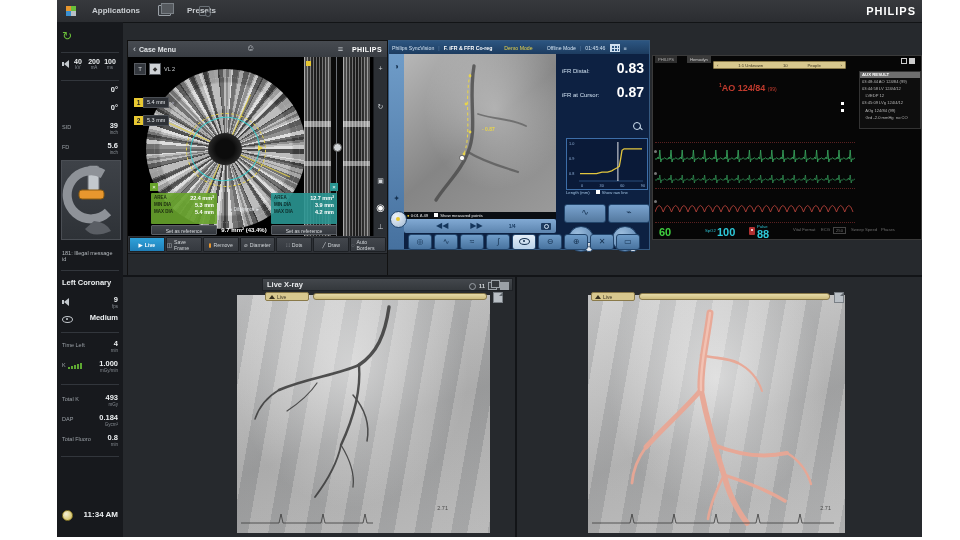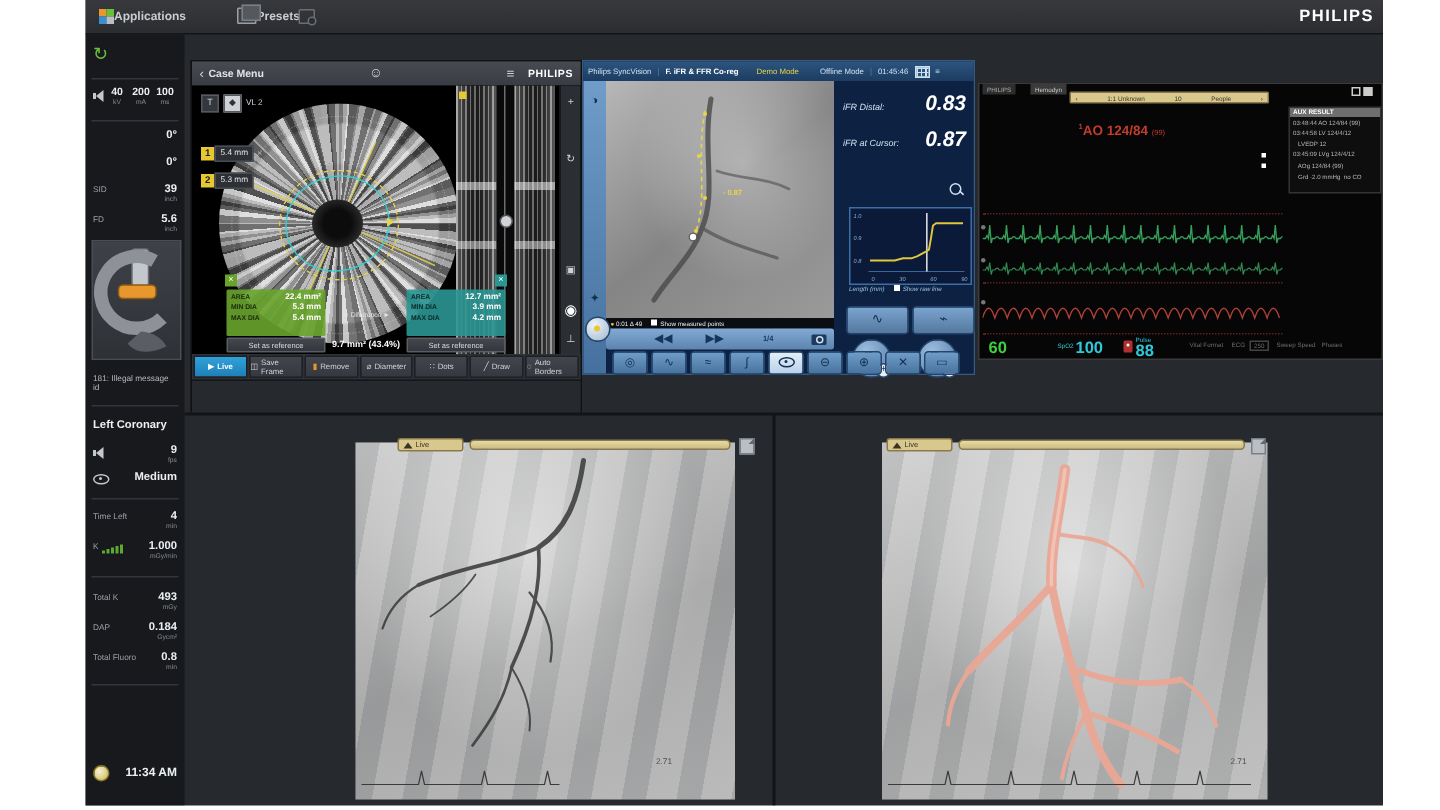--- a/index.html
+++ b/index.html
@@ -2,21 +2,21 @@
 <html><head>
 <meta charset="utf-8">
 <style>
   html,body{margin:0;padding:0;background:#fff;}
   body{font-family:"Liberation Sans","DejaVu Sans",sans-serif;-webkit-font-smoothing:antialiased;}
   .page{position:relative;width:960px;height:540px;background:#fff;overflow:hidden;}
   .app{position:absolute;left:57px;top:0;width:865px;height:537px;background:#26292d;overflow:hidden;}
 
   
   .topbar{position:absolute;left:0;top:0;width:865px;height:22px;background:linear-gradient(#37393d,#2b2d31);border-bottom:1px solid #121416;}
-  .tb-btn{position:absolute;top:3px;height:15px;display:flex;align-items:center;gap:0;padding:0 5px;border-radius:2px;justify-content:flex-end;}
+  .tb-btn{position:absolute;top:3px;height:15px;display:flex;align-items:center;gap:16px;padding:0 5px;border-radius:2px;justify-content:flex-end;}
   .tb-lbl{font-size:8px;color:#c9cdd1;font-weight:bold;}
   .ic-apps{width:10px;height:10px;display:grid;grid-template-columns:5px 5px;grid-template-rows:5px 5px;}
   .ic-apps i:nth-child(1){background:#e8972e;} .ic-apps i:nth-child(2){background:#6abf3a;}
   .ic-apps i:nth-child(3){background:#3a8fd0;} .ic-apps i:nth-child(4){background:#b9bfc5;}
   .ic-presets{width:11px;height:9px;border:1px solid #9aa0a6;border-radius:1px;position:relative;background:#3a3e43;}
   .ic-presets::after{content:'';position:absolute;left:2px;top:-3px;width:11px;height:9px;border:1px solid #7a8086;background:#55595e;}
   .ic-transfer{position:absolute;top:6px;width:9px;height:8px;border:1px solid #6a7076;border-radius:1px;}
   .ic-transfer::after{content:'';position:absolute;right:-2px;bottom:-2px;width:4px;height:4px;border:1px solid #6a7076;border-radius:50%;background:#2b2d31;}
   .brand{position:absolute;right:6px;top:5px;font-size:11px;font-weight:bold;color:#fff;letter-spacing:1px;}
 
@@ -106,21 +106,21 @@
   .sync-hd .tt{color:#fff;font-weight:bold;}
   .sync-hd .demo{color:#e8d44a;}
   .sync-hd .sep{color:#5a7ea6;}
   .sync-grid{width:8px;height:6px;background:repeating-linear-gradient(90deg,#cfe0f0 0 1px,transparent 1px 3px),repeating-linear-gradient(#cfe0f0 0 1px,transparent 1px 3px),#2c5580;border:1px solid #cfe0f0;}
   .sync-rail{position:absolute;left:0;top:13px;width:15px;bottom:0;background:linear-gradient(#6f9cc8,#46719f);}
   .sync-rail span{position:absolute;left:0;width:15px;text-align:center;color:#14304f;font-size:8px;}
   .sync-angio{position:absolute;left:15px;top:13px;width:152px;height:158px;background:
       radial-gradient(ellipse at 60% 35%, rgba(255,255,255,.35), rgba(255,255,255,0) 55%),
       linear-gradient(140deg,#b7b7b7,#858585 50%,#9a9a9a);overflow:hidden;}
   .sync-note{position:absolute;font-size:5px;color:#e8d44a;font-weight:bold;}
-  .sync-right{position:absolute;left:167px;top:13px;right:0;bottom:0;background:#0d2142;font-style:italic;}
+  .sync-right{position:absolute;left:167px;top:13px;right:0;bottom:0;background:#0d2142;}
   .ifr-row{position:absolute;left:6px;right:5px;display:flex;justify-content:space-between;align-items:baseline;}
   .ifr-row .l{font-size:6px;color:#cfe0f0;}
   .ifr-row .v{font-size:14px;font-weight:bold;color:#fff;}
   .mag{position:absolute;width:6px;height:6px;border:1px solid #cfe0f0;border-radius:50%;}
   .mag::after{content:'';position:absolute;left:5px;top:5px;width:4px;height:1px;background:#cfe0f0;transform:rotate(45deg);}
   .ifr-chart{position:absolute;left:10px;top:84px;width:80px;height:50px;background:#0a1a38;border:1px solid #3d6ea8;}
   .ifr-ylbl{position:absolute;left:2px;font-size:3.8px;color:#8fb0d8;}
   .ifr-xticks{position:absolute;left:14px;right:2px;bottom:1px;display:flex;justify-content:space-between;font-size:3.8px;color:#8fb0d8;}
   .ifr-sub{position:absolute;left:10px;top:136px;font-size:4.2px;color:#9fc0e0;display:flex;gap:6px;align-items:center;}
   .chk{display:inline-block;width:4px;height:4px;background:#fff;margin-right:2px;}
@@ -600,20 +600,29 @@
     <span class="mon-ctl" style="left:140px;top:171px">Vital Format</span>
     <span class="mon-ctl" style="left:168px;top:171px">ECG</span>
     <span class="mon-ctl" style="left:180px;top:171px;border:1px solid #444;padding:0 2px">250</span>
     <span class="mon-ctl" style="left:198px;top:171px">Sweep Speed</span>
     <span class="mon-ctl" style="left:228px;top:171px">Phases</span>
   </div>
 
   <div class="hdiv"></div>
   <div class="vdiv"></div>
 
+  <div class="vtitle" style="left:205px;top:278px;width:251px">
+    <span class="t">Live X-ray</span>
+    <div class="vic-wrap">
+      <span class="wic-circle"></span>
+      <span class="wic-num">11</span>
+      <span class="wic-ovl"></span>
+      <span class="wic-sq"></span>
+    </div>
+  </div>
   <div class="xray" style="left:180px;top:295px;width:253px;height:238px">
     <svg width="253" height="238" viewBox="0 0 253 238">
       <g fill="none" stroke="#383838" stroke-linecap="round" opacity="0.85">
         <path d="M152,12 C148,40 140,58 122,70" stroke-width="3.4"></path>
         <path d="M122,70 C100,80 70,83 42,95" stroke-width="2.6"></path>
         <path d="M122,70 C124,95 118,120 104,150" stroke-width="2.4"></path>
         <path d="M104,150 C100,170 90,186 78,202" stroke-width="1.8"></path>
         <path d="M116,100 C128,114 133,130 130,146" stroke-width="1.5"></path>
         <path d="M42,95 C30,102 22,112 18,124" stroke-width="1.5"></path>
         <path d="M104,150 C112,163 118,177 116,192" stroke-width="1.3"></path>

